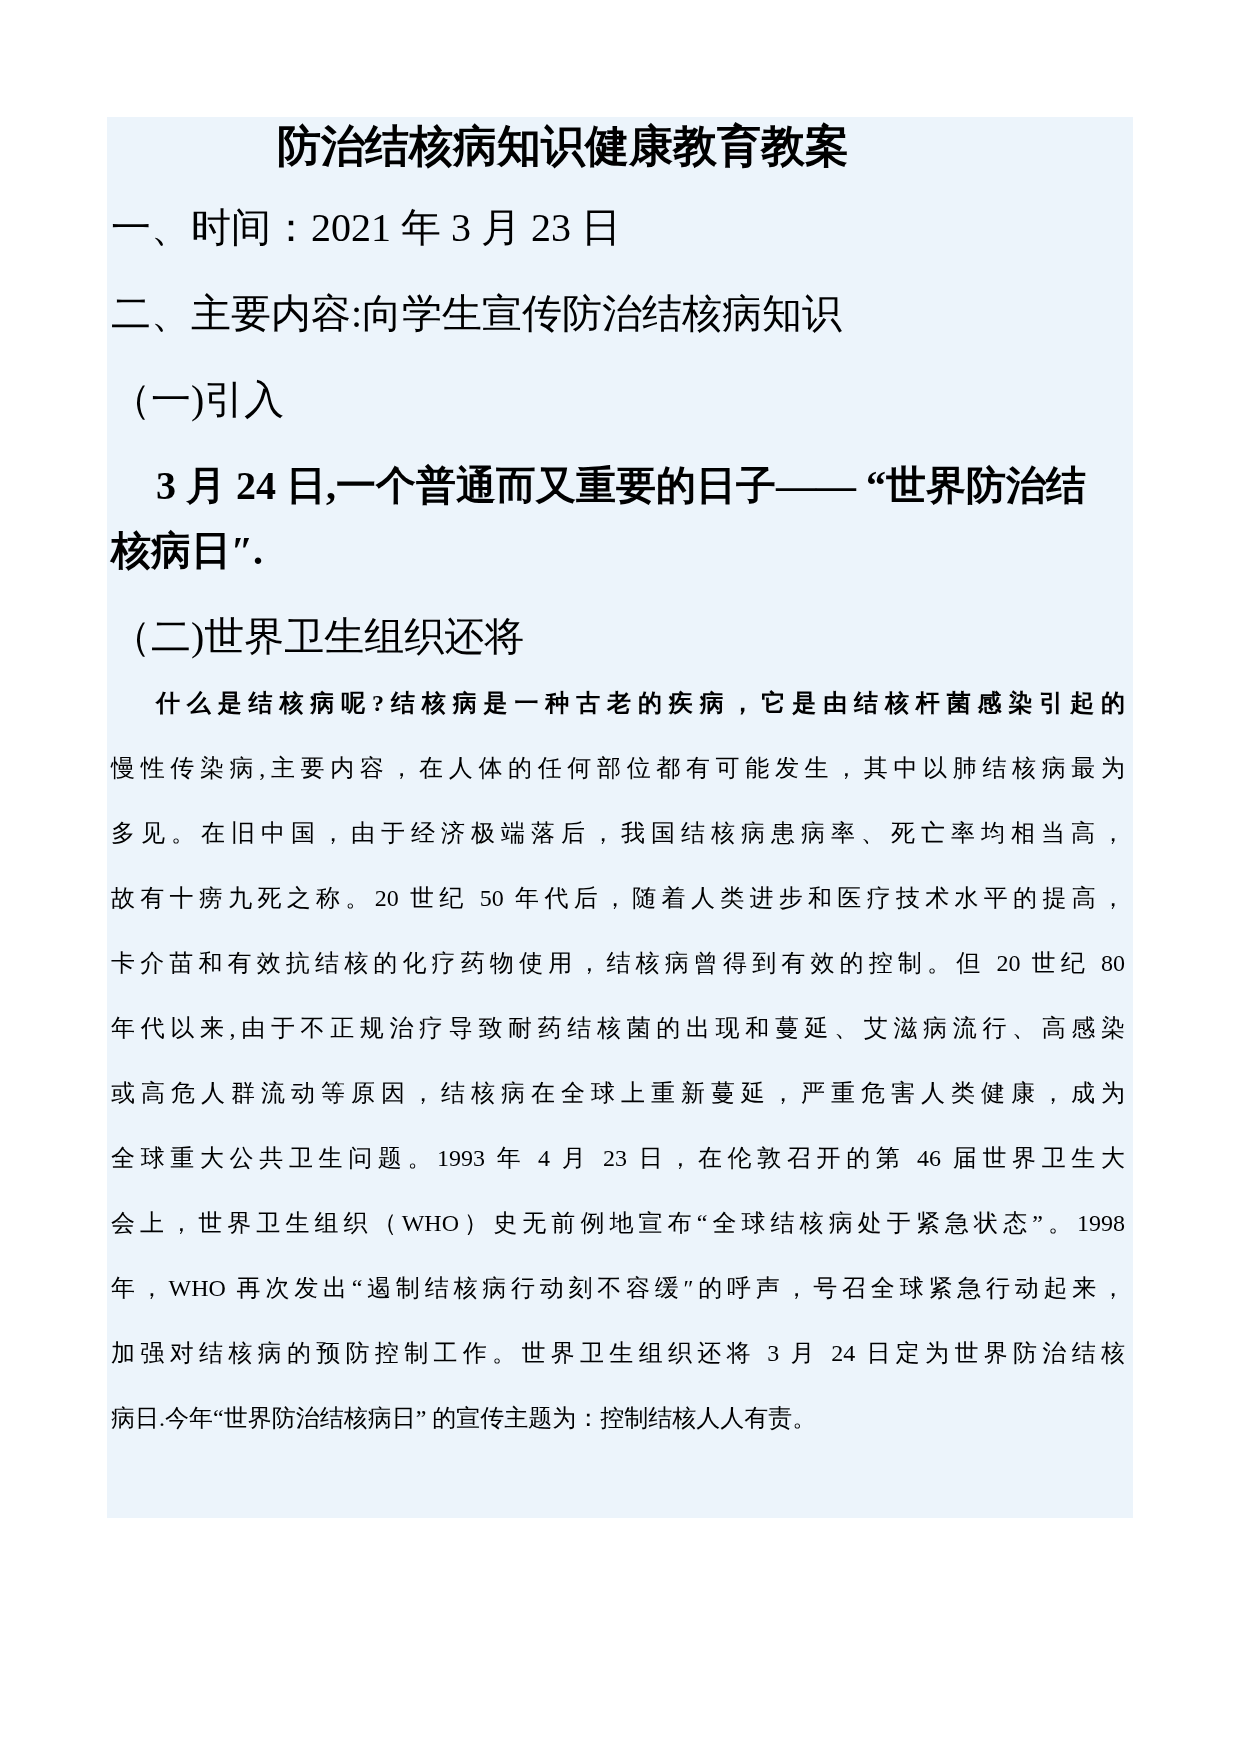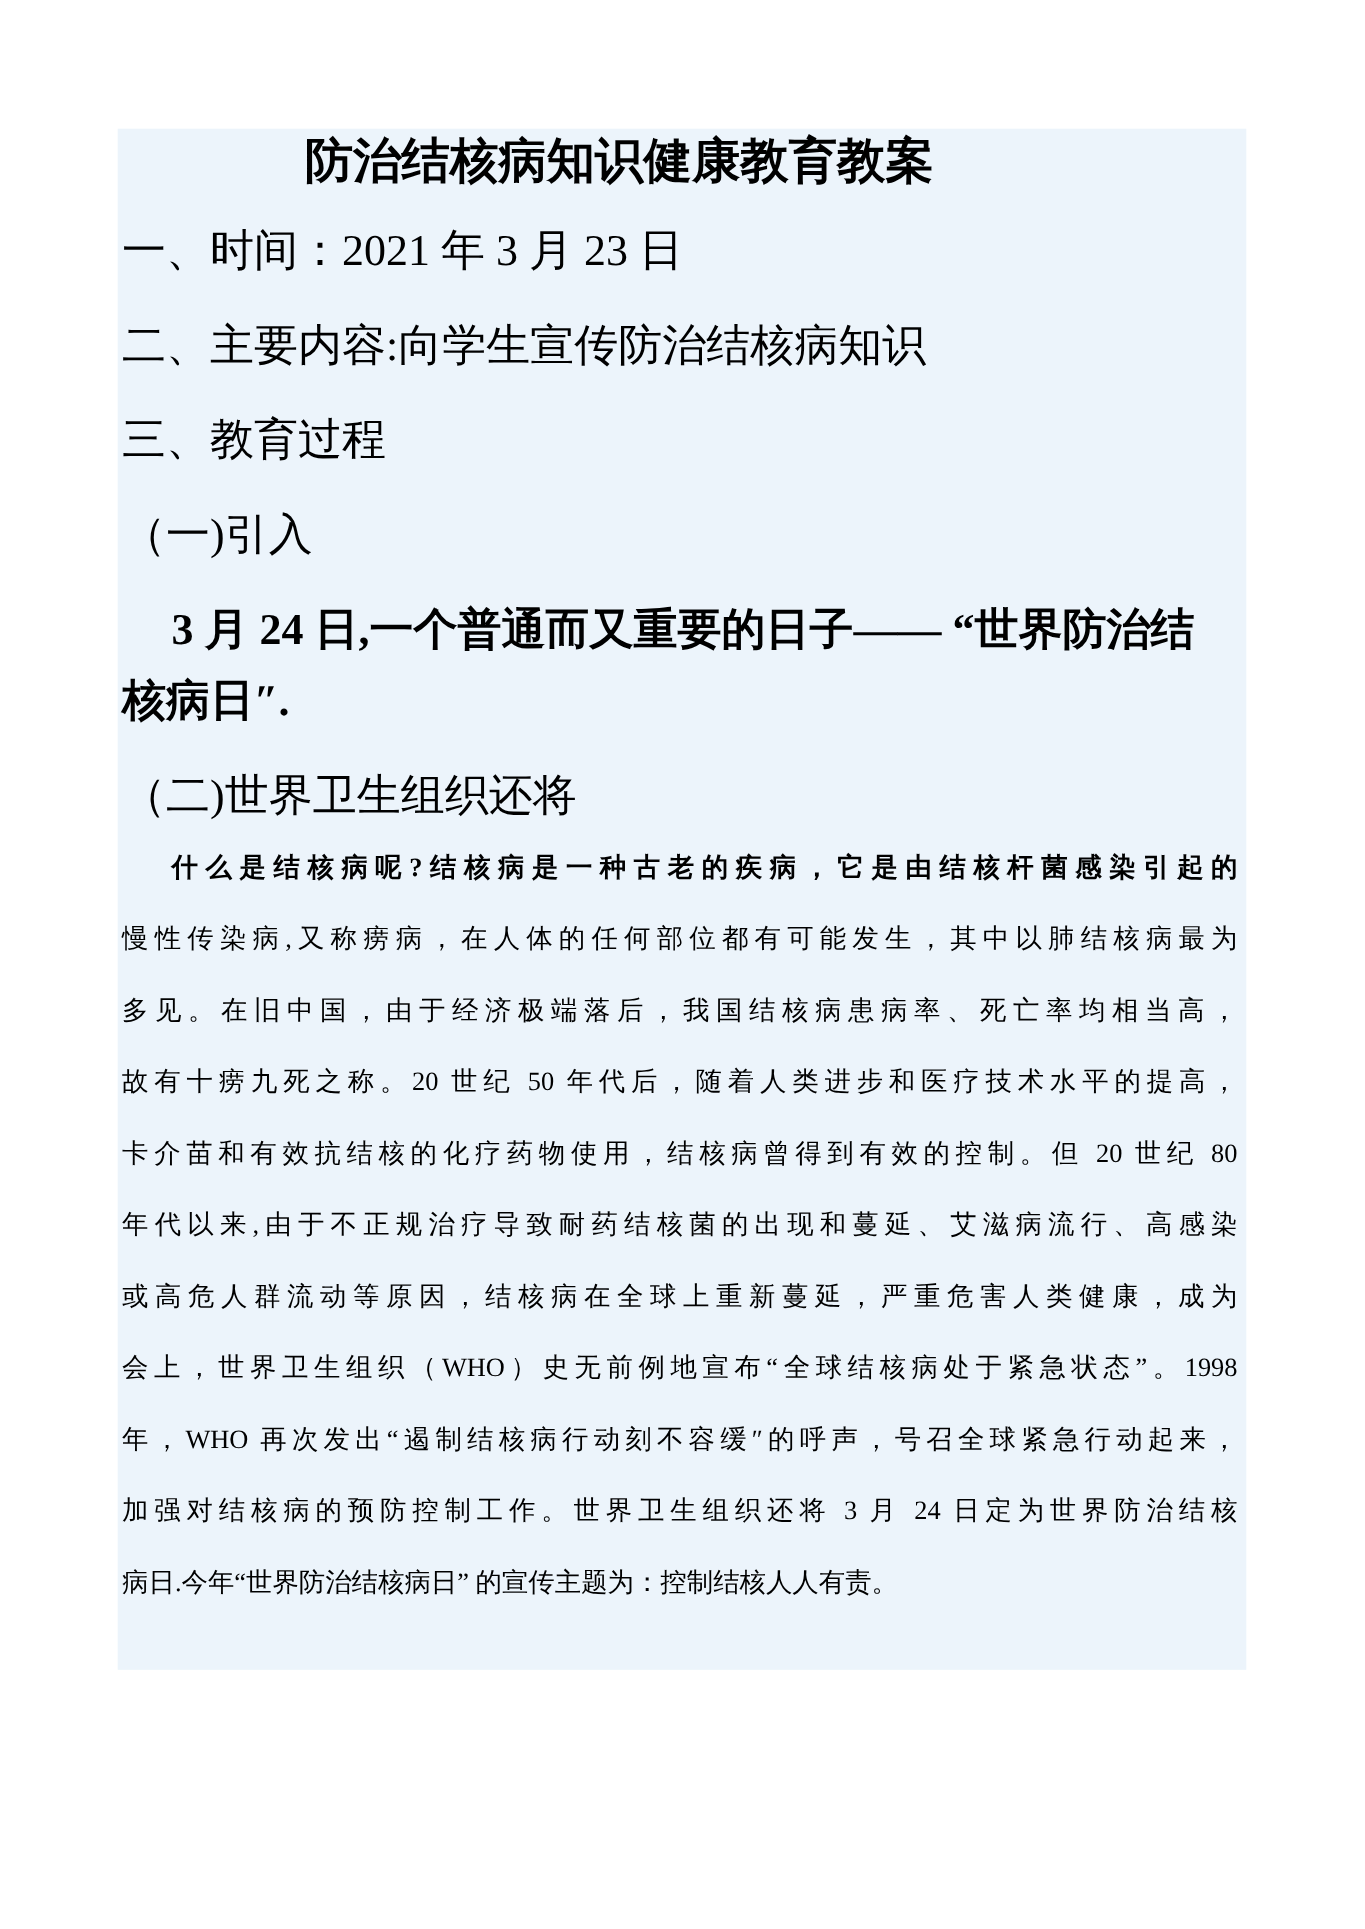--- a/index.html
+++ b/index.html
@@ -63,36 +63,36 @@
 
 <div class="page">
   <div class="panel">
 
     <h1 class="title">防治结核病知识健康教育教案</h1>
 
     <p class="line">一、时间：2021 年 3 月 23 日</p>
 
     <p class="line">二、主要内容:向学生宣传防治结核病知识</p>
 
-    <p class="line">三、教育过程</p>
 
     <p class="line">（一)引入</p>
 
     <p class="line indent">3 月 24 日,一个普通而又重要的日子——  “世界防治结核病日″.</p>
 
     <p class="line">（二)世界卫生组织还将</p>
 
     <div class="body-block">
       <p class="pline indent">什么是结核病呢?结核病是一种古老的疾病，它是由结核杆菌感染引起的</p>
-      <p class="pline">慢性传染病,又称痨病，在人体的任何部位都有可能发生，其中以肺结核病最为</p>
+      <p class="pline">慢性传染病,主要内容，在人体的任何部位都有可能发生，其中以肺结核病最为</p>
       <p class="pline">多见。在旧中国，由于经济极端落后，我国结核病患病率、死亡率均相当高，</p>
       <p class="pline">故有十痨九死之称。20 世纪 50 年代后，随着人类进步和医疗技术水平的提高，</p>
       <p class="pline">卡介苗和有效抗结核的化疗药物使用，结核病曾得到有效的控制。但 20 世纪 80</p>
       <p class="pline">年代以来,由于不正规治疗导致耐药结核菌的出现和蔓延、艾滋病流行、高感染</p>
       <p class="pline">或高危人群流动等原因，结核病在全球上重新蔓延，严重危害人类健康，成为</p>
+      <p class="pline">全球重大公共卫生问题。1993 年 4 月 23 日，在伦敦召开的第 46 届世界卫生大</p>
       <p class="pline">会上，世界卫生组织（WHO）史无前例地宣布“全球结核病处于紧急状态”。1998</p>
       <p class="pline">年，WHO 再次发出“遏制结核病行动刻不容缓″的呼声，号召全球紧急行动起来，</p>
       <p class="pline">加强对结核病的预防控制工作。世界卫生组织还将 3 月 24 日定为世界防治结核</p>
       <p class="pline plast">病日.今年“世界防治结核病日” 的宣传主题为：控制结核人人有责。</p>
     </div>
 
   </div>
 </div>
 
 </body></html>

